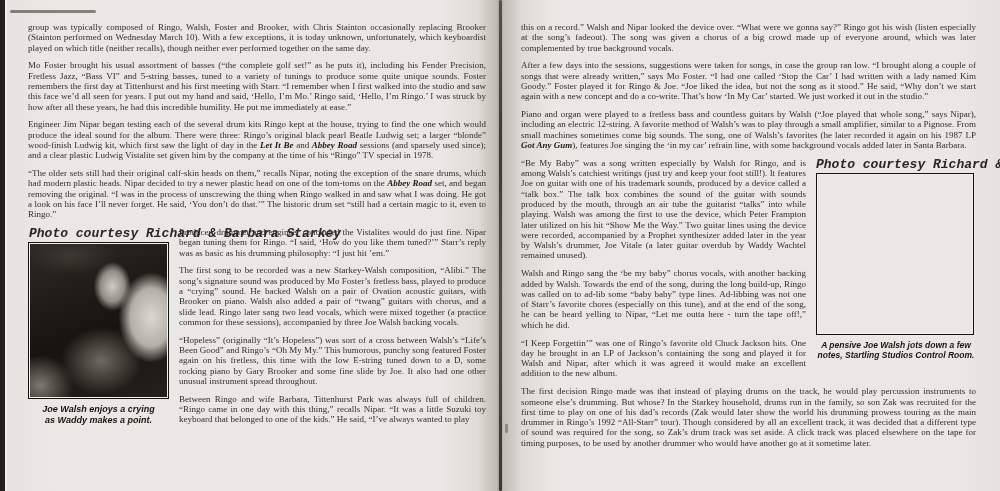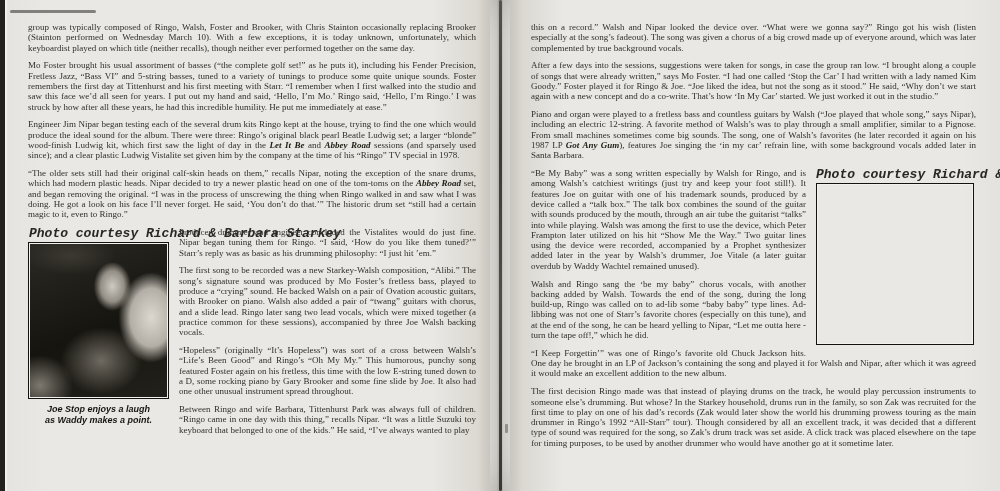--- a/index.html
+++ b/index.html
@@ -15,21 +15,20 @@
     display:flex;
   }
   .page{box-sizing:border-box;width:500px;height:491px;}
   .page-left{
     padding:22px 14px 6px 28px;
     background:linear-gradient(90deg,#e4e3df 0%,#e9e8e4 10%,#e9e8e4 88%,#d9d6cf 99%);
   }
   .page-right{
     padding:22px 24px 6px 21px;
     background:linear-gradient(90deg,#d8d5ce 1%,#e9e8e4 11%,#e9e8e4 92%,#e3e2de 100%);
-    margin-left:20px;
   }
   p.body{
     margin:0 0 7.5px 0;
     font-size:9px;line-height:10.3px;
     text-align:justify;
     color:#322f2b;
   }
   .bi{font-weight:bold;font-style:italic;color:#242119;}
   .fig{margin:0;padding:0;}
   .fig-left{float:left;width:141px;margin:2px 10px 2px 0;}
@@ -109,39 +108,43 @@
   <div class="page page-left">
     <p class="body"><span>group was typically composed of Ringo, Walsh, Foster and Brooker, with Chris Stainton occasionally replacing Brooker (Stainton performed on Wednesday March 10).  With a few exceptions, it is today unknown, unfortunately, which keyboardist played on which title (neither recalls), though neither ever performed together on the same day.</span></p>
     <p class="body"><span>Mo Foster brought his usual assortment of basses (“the complete golf set!” as he puts it), including his Fender Precision, Fretless Jazz, “Bass VI” and 5-string basses, tuned to a variety of tunings to produce some quite unique sounds. Foster remembers the first day at Tittenhurst and his first meeting with Starr.  “I remember when I first walked into the studio and saw this face we’d all seen for years.  I put out my hand and said, ‘Hello, I’m Mo.’  Ringo said, ‘Hello, I’m Ringo.’  I was struck by how after all these years, he had this incredible humility.  He put me immediately at ease.”</span></p>
     <p class="body"><span>Engineer Jim Nipar began testing each of the several drum kits Ringo kept at the house, trying to find the one which would produce the ideal sound for the album.  There were three:  Ringo’s original black pearl Beatle Ludwig set; a larger “blonde” wood-finish Ludwig kit, which first saw the light of day in the </span><span class="bi">Let It Be</span><span> and </span><span class="bi">Abbey Road</span><span> sessions (and sparsely used since); and a clear plastic Ludwig Vistalite set given him by the company at the time of his “Ringo” TV special in 1978.</span></p>
     <p class="body"><span>“The older sets still had their original calf-skin heads on them,” recalls Nipar, noting the exception of the snare drums, which had modern plastic heads.  Nipar decided to try a newer plastic head on one of the tom-toms on the </span><span class="bi">Abbey Road</span><span> set, and began removing the original.  “I was in the process of unscrewing the thing when Ringo walked in and saw what I was doing.  He got a look on his face I’ll never forget.  He said, ‘You don’t do that.’”  The historic drum set “still had a certain magic to it, even to Ringo.”</span></p>
     <div class="wrapzone">
       <figure class="fig fig-left">
         <div class="credit">Photo courtesy Richard &amp; Barbara Starkey</div>
         <div class="photo photo-left"></div>
         <figcaption class="caption">
-          <div>Joe Stop enjoys a laugh</div>
+          <div>Joe Walsh enjoys a crying</div>
           <div>as Waddy makes a point.</div>
         </figcaption>
       </figure>
       <p class="body"><span>Producer, drummer and engineer concluded the Vistalites would do just fine.  Nipar began tuning them for Ringo.  “I said, ‘How do you like them tuned?’”  Starr’s reply was as basic as his drumming philosophy:  “I just hit ’em.”</span></p>
       <p class="body"><span>The first song to be recorded was a new Starkey-Walsh composition, “Alibi.”  The song’s signature sound was produced by Mo Foster’s fretless bass, played to produce a “crying” sound. He backed Walsh on a pair of Ovation acoustic guitars, with Brooker on piano.  Walsh also added a pair of “twang” guitars with chorus, and a slide lead.  Ringo later sang two lead vocals, which were mixed together (a practice common for these sessions), accompanied by three Joe Walsh backing vocals.</span></p>
       <p class="body"><span>“Hopeless” (originally “It’s Hopeless”) was sort of a cross between Walsh’s “Life’s Been Good” and Ringo’s “Oh My My.”  This humorous, punchy song featured Foster again on his fretless, this time with the low E-string tuned down to a D, some rocking piano by Gary Brooker and some fine slide by Joe.  It also had one other unusual instrument spread throughout.</span></p>
       <p class="body"><span>Between Ringo and wife Barbara, Tittenhurst Park was always full of children.  “Ringo came in one day with this thing,” recalls Nipar.  “It was a little Suzuki toy keyboard that belonged to one of the kids.”  He said, “I’ve always wanted to play</span></p>
     </div>
   </div>
 
   <div class="page page-right">
     <p class="body"><span>this on a record.”  Walsh and Nipar looked the device over.  “What were we gonna say?”  Ringo got his wish (listen especially at the song’s fadeout).  The song was given a chorus of a big crowd made up of everyone around, which was later complemented by true background vocals.</span></p>
     <p class="body"><span>After a few days into the sessions, suggestions were taken for songs, in case the group ran low.  “I brought along a couple of songs that were already written,” says Mo Foster.  “I had one called ‘Stop the Car’ I had written with a lady named Kim Goody.”  Foster played it for Ringo &amp; Joe.  “Joe liked the idea, but not the song as it stood.”  He said, “Why don’t we start again with a new concept and do a co-write.  That’s how ‘In My Car’ started.  We just worked it out in the studio.”</span></p>
     <p class="body"><span>Piano and organ were played to a fretless bass and countless guitars by Walsh (“Joe played that whole song,” says Nipar), including an electric 12-string.  A favorite method of Walsh’s was to play through a small amplifier, similar to a Pignose. From small machines sometimes come big sounds.  The song, one of Walsh’s favorites (he later recorded it again on his 1987 LP </span><span class="bi">Got Any Gum</span><span>), features Joe singing the ‘in my car’ refrain line, with some background vocals added later in Santa Barbara.</span></p>
     <div class="wrapzone">
       <figure class="fig fig-right">
         <div class="credit">Photo courtesy Richard &amp; Barbara Starkey</div>
         <div class="photo photo-right"></div>
+        <figcaption class="caption">
+          <div>A pensive Joe Walsh jots down a few</div>
+          <div>notes, Startling Studios Control Room.</div>
+        </figcaption>
       </figure>
       <p class="body"><span>“Be My Baby” was a song written especially by Walsh for Ringo, and is among Walsh’s catchiest writings (just try and keep your foot still!).  It features Joe on guitar with one of his trademark sounds, produced by a device called a “talk box.”  The talk box combines the sound of the guitar with sounds produced by the mouth, through an air tube the guitarist “talks” into while playing.  Walsh was among the first to use the device, which Peter Frampton later utilized on his hit “Show Me the Way.”  Two guitar lines using the device were recorded, accompanied by a Prophet synthesizer added later in the year by Walsh’s drummer, Joe Vitale (a later guitar overdub by Waddy Wachtel remained unused).</span></p>
       <p class="body"><span>Walsh and Ringo sang the ‘be my baby” chorus vocals, with another backing added by Walsh.  Towards the end of the song, during the long build-up, Ringo was called on to ad-lib some “baby baby” type lines.  Ad-libbing was not one of Starr’s favorite chores (especially on this tune), and at the end of the song, he can be heard yelling to Nipar, “Let me outta here - turn the tape off!,” which he did.</span></p>
       <p class="body"><span>“I Keep Forgettin’” was one of Ringo’s favorite old Chuck Jackson hits. One day he brought in an LP of Jackson’s containing the song and played it for Walsh and Nipar, after which it was agreed it would make an excellent addition to the new album.</span></p>
     </div>
     <p class="body"><span>The first decision Ringo made was that instead of playing drums on the track, he would play percussion instruments to someone else’s drumming.  But whose?  In the Starkey household, drums run in the family, so son Zak was recruited for the first time to play on one of his dad’s records (Zak would later show the world his drumming prowess touring as the main drummer in Ringo’s 1992 “All-Starr” tour).  Though considered by all an excellent track, it was decided that a different type of sound was required for the song, so Zak’s drum track was set aside. A click track was placed elsewhere on the tape for timing purposes, to be used by another drummer who would have another go at it sometime later.</span></p>
   </div>
 
   <div class="gutter-shadow"></div>
   <div class="gutter-line"></div>

